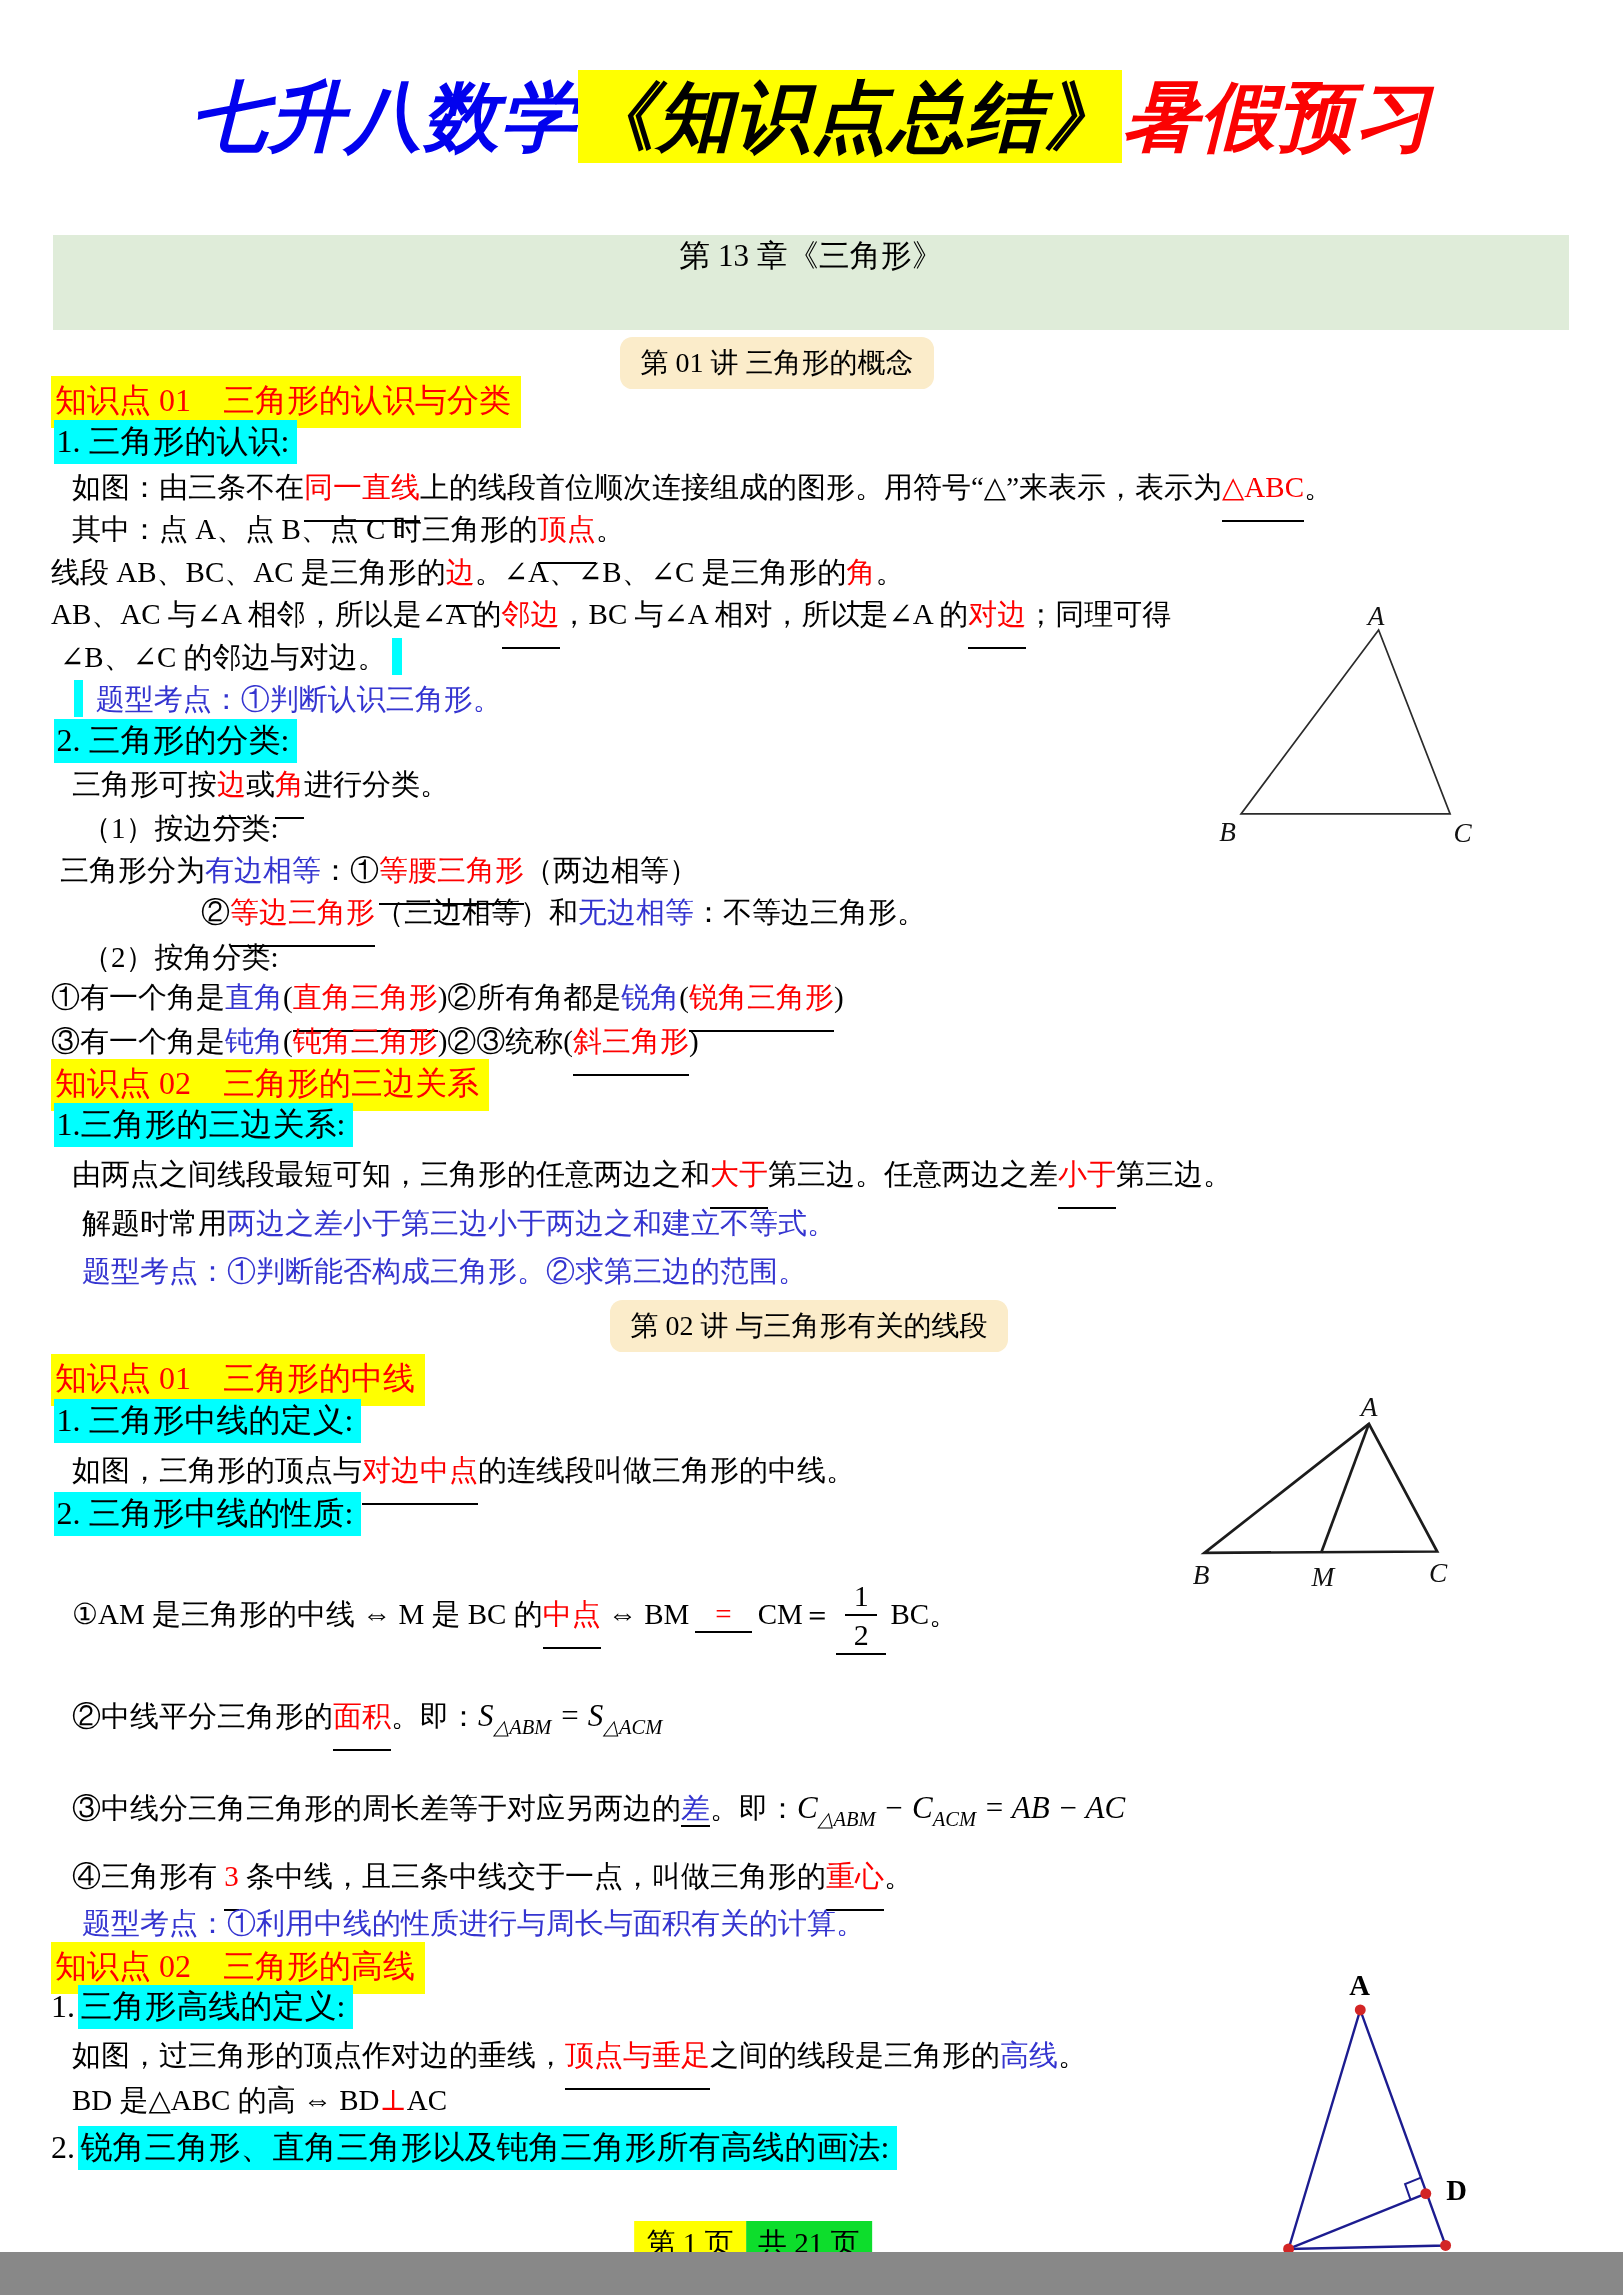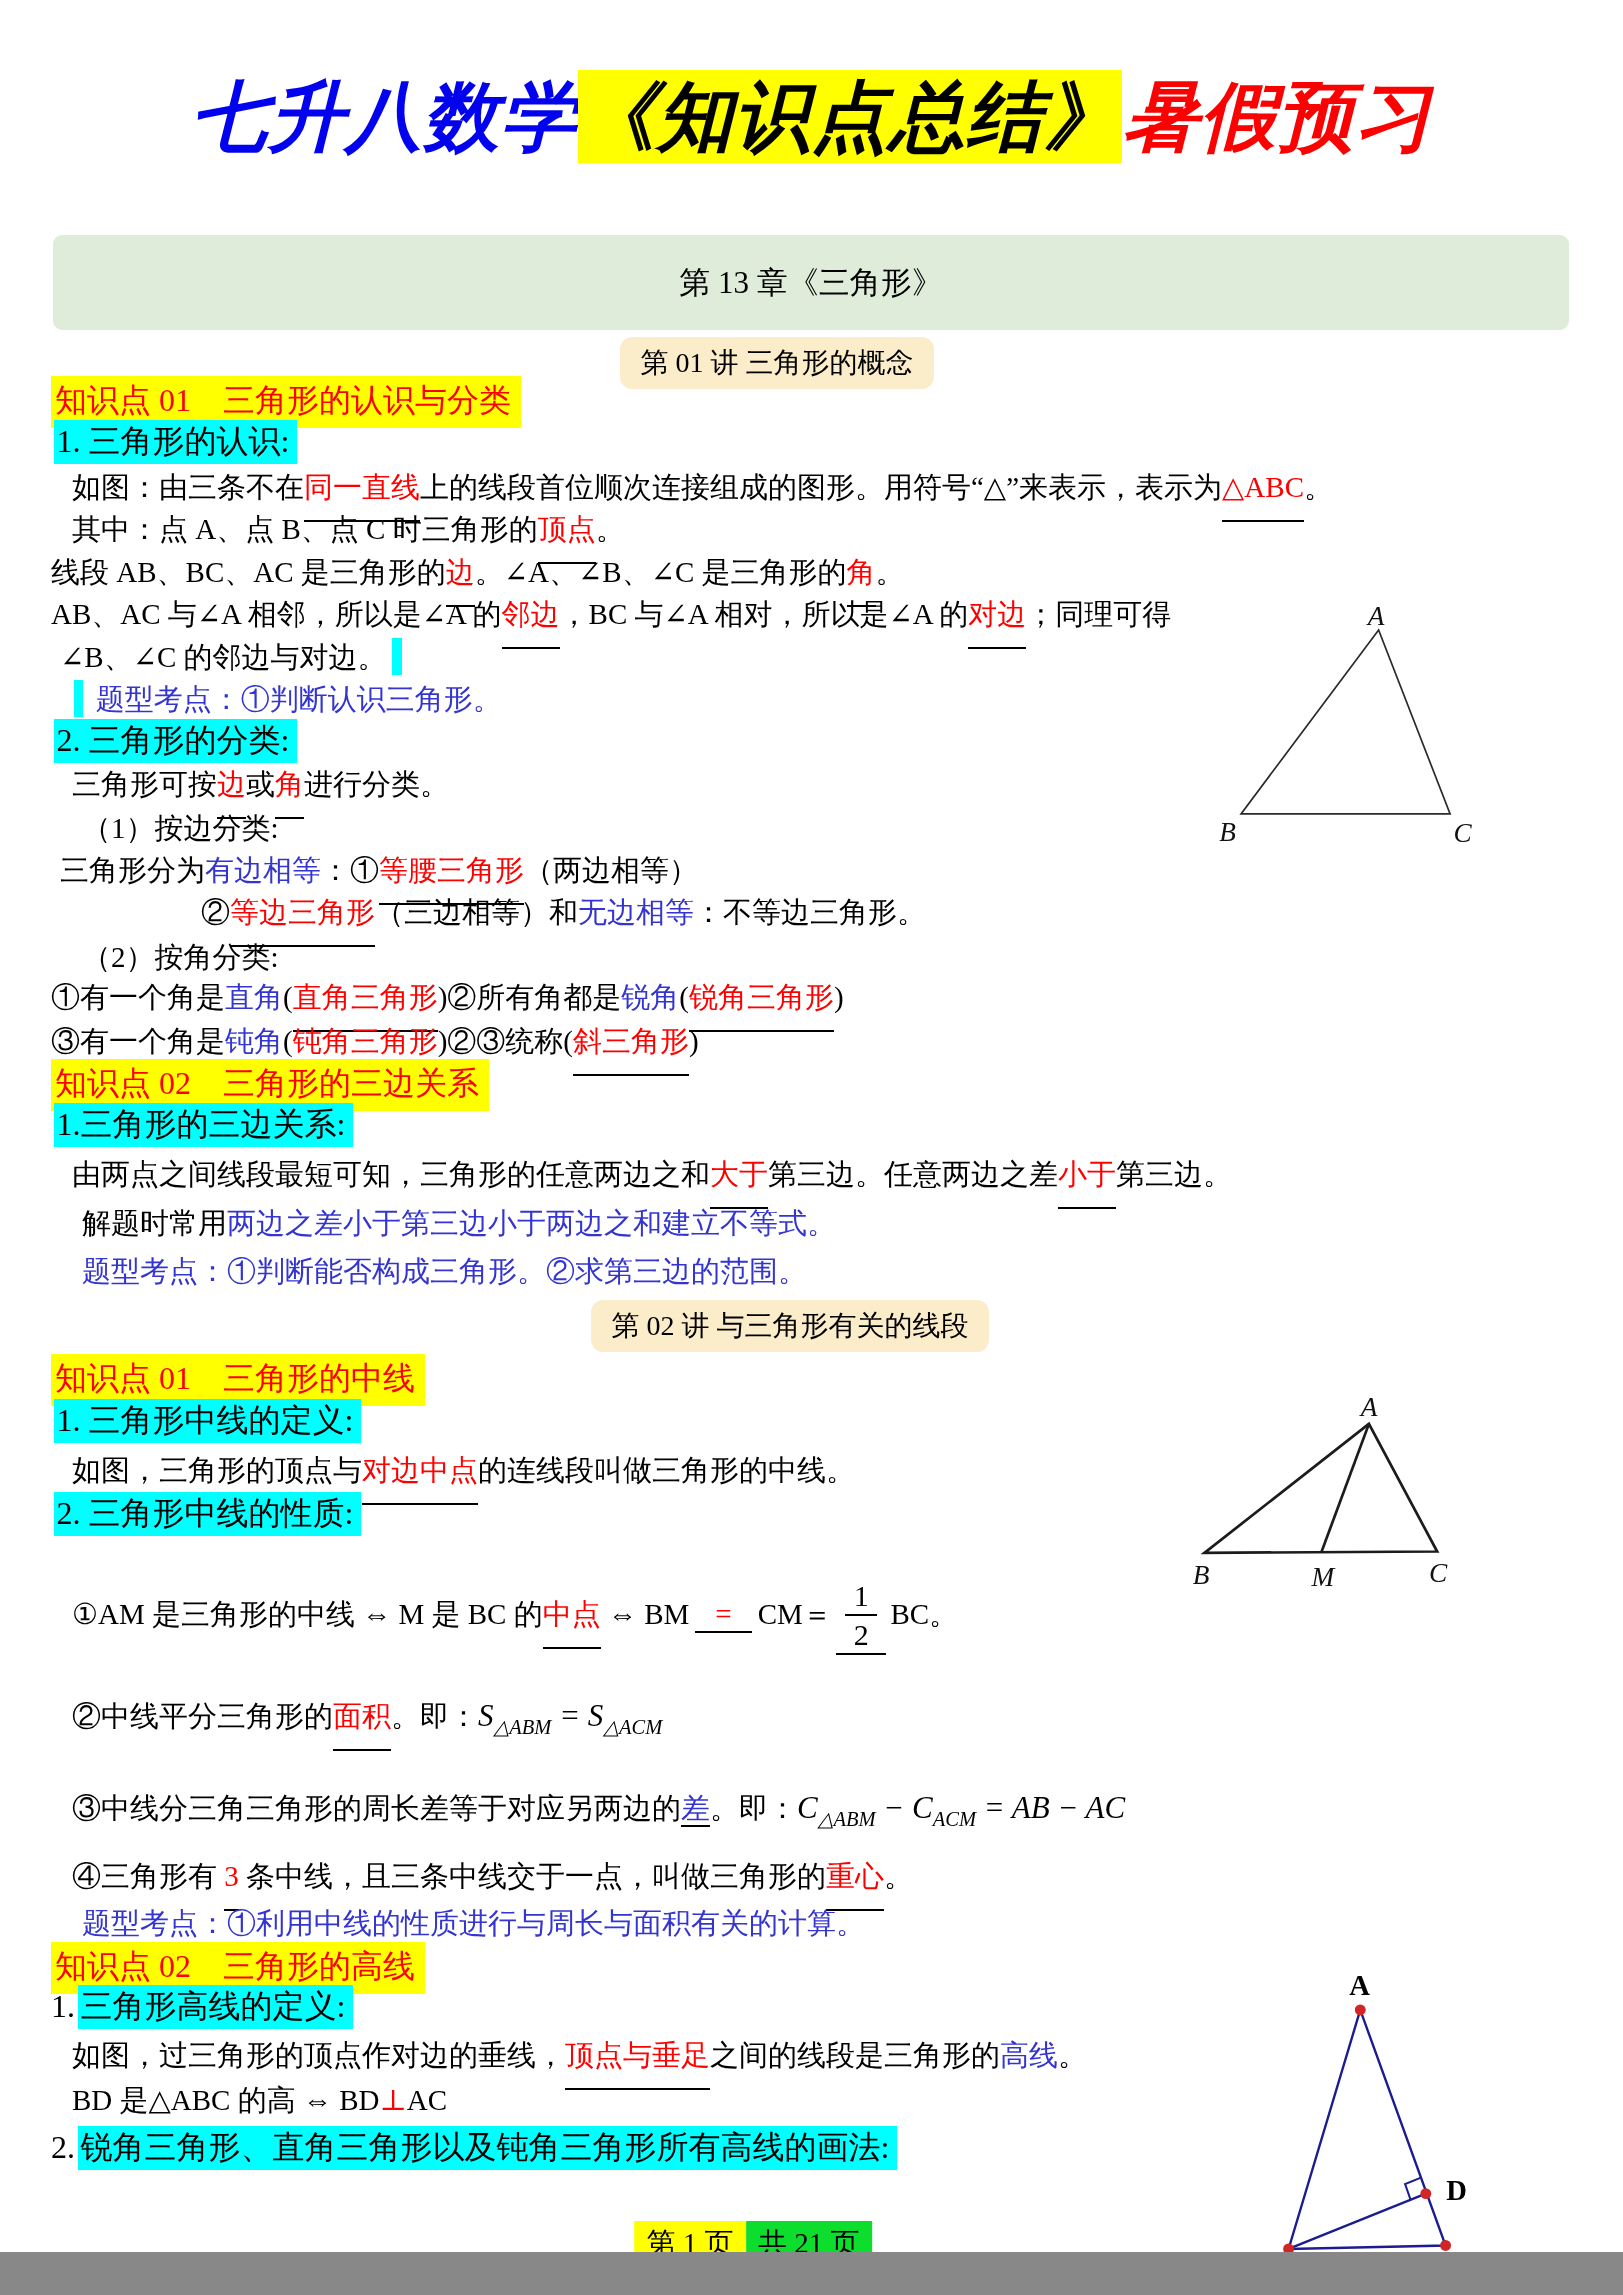--- a/index.html
+++ b/index.html
@@ -13,21 +13,21 @@
     font-size:76px; font-weight:bold; font-style:italic;
     font-family:"Liberation Sans","DejaVu Sans",sans-serif;
     white-space:nowrap; letter-spacing:1.4px;
   }
   .t-blue{color:#0202ee;}
   .t-yellow{color:#000; background:#ffff00; padding:4.1px 1.4px;}
   .t-red{color:#fb0202;}
   
   .banner{
     position:absolute; top:235px; left:53px; width:1516px; height:95px;
-    background:#dfecd9; display:flex; align-items:center; justify-content:center;border-radius:9px;
+    background:#dfecd9; display:flex; justify-content:center;
   }
   .banner-text{font-size:31px;}
   .lecture{
     position:absolute; transform:translateX(-50%);
     background:#fbecca; border-radius:12.3px; font-size:28px;
     padding:6.8px 20.5px; white-space:nowrap;
   }
   
   .hy{
     position:absolute; background:#ffff00; color:#fe0000;
@@ -97,21 +97,21 @@
   <div class="line" style="top:979px;left:51px"><span class="seg-k">①有一个角是</span><span class="seg-b">直角</span><span class="seg-k">(</span><span class="seg-ru">直角三角形</span><span class="seg-k">)②所有角都是</span><span class="seg-b">锐角</span><span class="seg-k">(</span><span class="seg-ru">锐角三角形</span><span class="seg-k">)</span></div>
   <div class="line" style="top:1023px;left:51px"><span class="seg-k">③有一个角是</span><span class="seg-b">钝角</span><span class="seg-k">(</span><span class="seg-ru">钝角三角形</span><span class="seg-k">)②③统称(</span><span class="seg-ru">斜三角形</span><span class="seg-k">)</span></div>
 
   <div class="hy" style="top:1059px;left:51px">知识点 02　三角形的三边关系</div>
   <div class="subhead" style="top:1103px;left:51px"><span class="hcpre"></span><span class="hc">1.三角形的三边关系:</span></div>
 
   <div class="line" style="top:1156px;left:72px"><span class="seg-k">由两点之间线段最短可知，三角形的任意两边之和</span><span class="seg-ru">大于</span><span class="seg-k">第三边。任意两边之差</span><span class="seg-ru">小于</span><span class="seg-k">第三边。</span></div>
   <div class="line" style="top:1205px;left:82px"><span class="seg-k">解题时常用</span><span class="seg-b">两边之差小于第三边小于两边之和建立不等式。</span></div>
   <div class="line" style="top:1253px;left:82px"><span class="seg-b">题型考点：①判断能否构成三角形。②求第三边的范围。</span></div>
 
-  <div class="lecture" style="top:1300px;left:790px">第 02 讲 与三角形有关的线段</div>
+  <div class="lecture" style="top:1300px;left:809px">第 02 讲 与三角形有关的线段</div>
 
   <div class="hy" style="top:1354px;left:51px">知识点 01　三角形的中线</div>
   <div class="subhead" style="top:1399px;left:51px"><span class="hcpre"></span><span class="hc">1. 三角形中线的定义:</span></div>
 
   <div class="line" style="top:1452px;left:72px"><span class="seg-k">如图，三角形的顶点与</span><span class="seg-ru">对边中点</span><span class="seg-k">的连线段叫做三角形的中线。</span></div>
 
   <div class="subhead" style="top:1492px;left:51px"><span class="hcpre"></span><span class="hc">2. 三角形中线的性质:</span></div>
 
   <div class="line" style="top:1580px;left:72px"><span class="seg-k">①AM 是三角形的中线</span><span class="seg-k"> ⇔ </span><span class="seg-k">M 是 BC 的</span><span class="seg-ru">中点</span><span class="seg-k"> ⇔ </span><span class="seg-k">BM</span><span class="seg-gapeq">=</span><span class="seg-k">CM＝</span><span class="frac">
         <span class="fnum">1</span>

